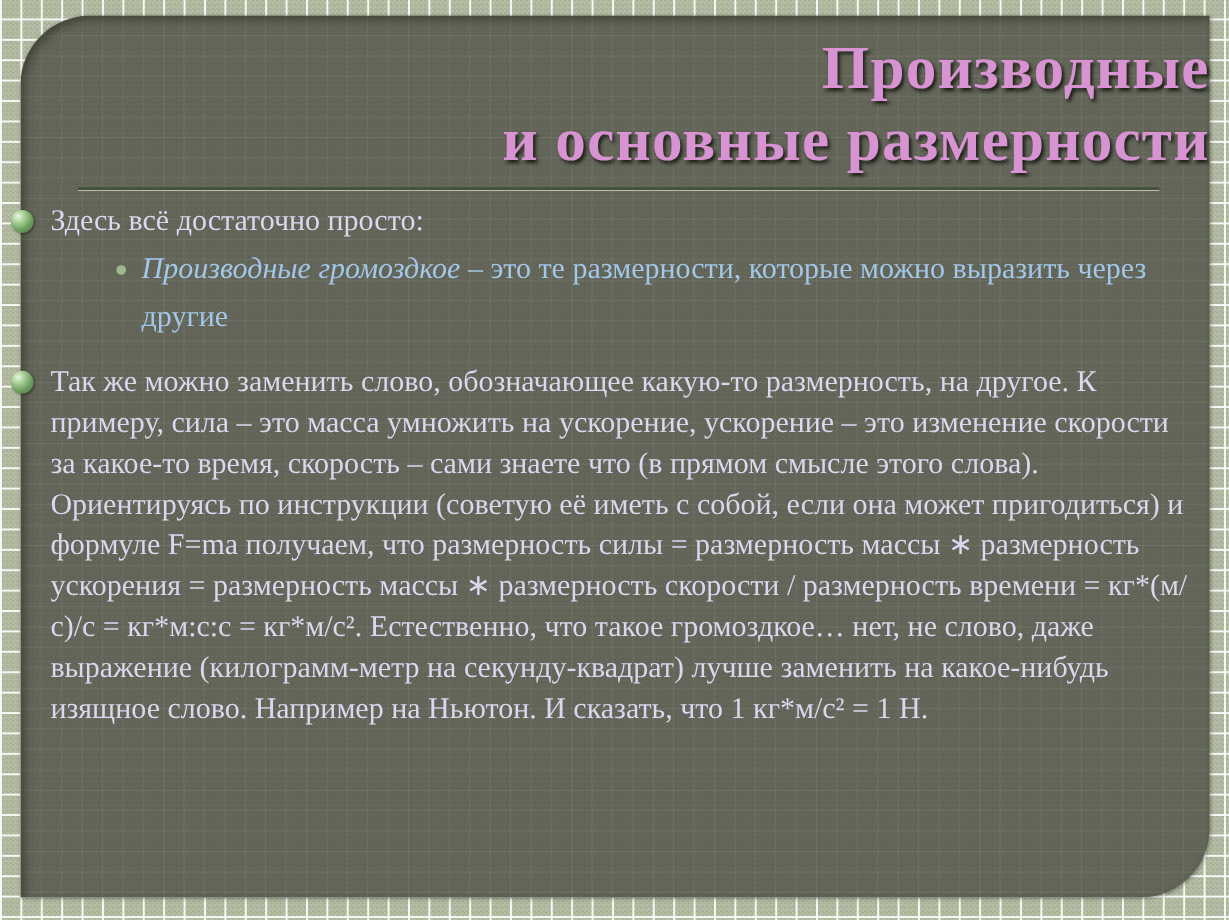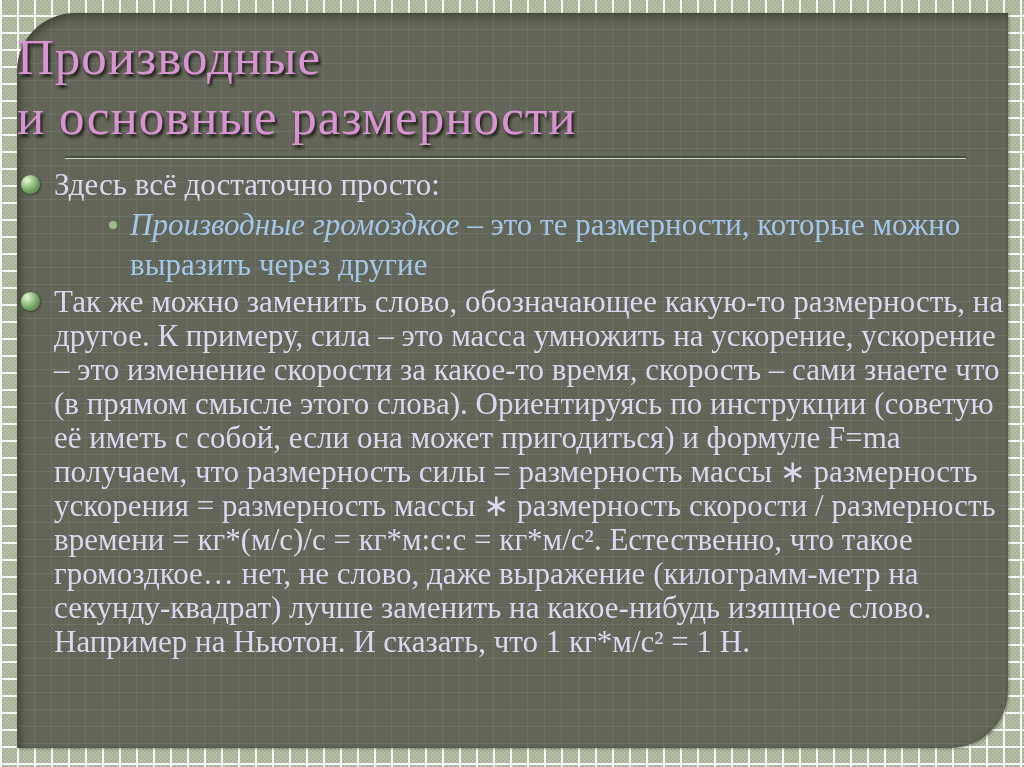--- a/index.html
+++ b/index.html
@@ -27,47 +27,48 @@
       repeating-linear-gradient(0deg, rgba(255,255,255,0.07) 0 1px, transparent 1px 17px),
       repeating-linear-gradient(90deg, rgba(255,255,255,0.07) 0 1px, transparent 1px 17px),
       repeating-conic-gradient(rgba(0,0,0,0.06) 0% 25%, transparent 0% 50%);
     background-size: 17px 17px, 17px 17px, 4px 4px;
     border-radius: 58px 0 58px 0;
     box-shadow: inset 3px 3px 8px rgba(20,22,12,0.45), 1px 1px 3px rgba(20,22,12,0.35);
   }
   .title {
     position: absolute;
     top: 14px; left: 0; right: 0;
-    text-align: left;
+    text-align: right;
     color: #d793d2;
     font-size: 51px;
     line-height: 60px;
-    font-weight: normal;
+    font-weight: bold;
     text-shadow: 2px 3px 3px rgba(18,20,10,0.85);
     letter-spacing: 1px;
   }
   .divider {
     position: absolute;
     top: 143px; left: 48px;
     width: 901px; height: 3px;
     background: linear-gradient(to bottom, #43513b 0px, #43513b 2px, #cbd5bc 2px, #cbd5bc 3px);
   }
   .content {
     position: absolute;
-    top: 152px; left: 37px;
+    top: 152px; left: 25px;
     width: 955px;
     color: #dad7ef;
-    font-size: 31px;
+    font-size: 25px;
   }
   .l1-item {
     position: relative;
     line-height: 40px;
   }
   .l1-item.para {
     line-height: 34px;
+    margin-top: 17px;
   }
   .sphere {
     position: absolute;
     left: -33px; top: 10px;
     width: 19px; height: 19px;
     border-radius: 50%;
     background: radial-gradient(circle at 32% 28%, #eaf6de 0%, #a9d097 28%, #6f9e60 60%, #46703e 100%);
     box-shadow: 1px 1px 2px rgba(15,18,8,0.5);
   }
   .sphere.para-sphere { top: 7px; }

